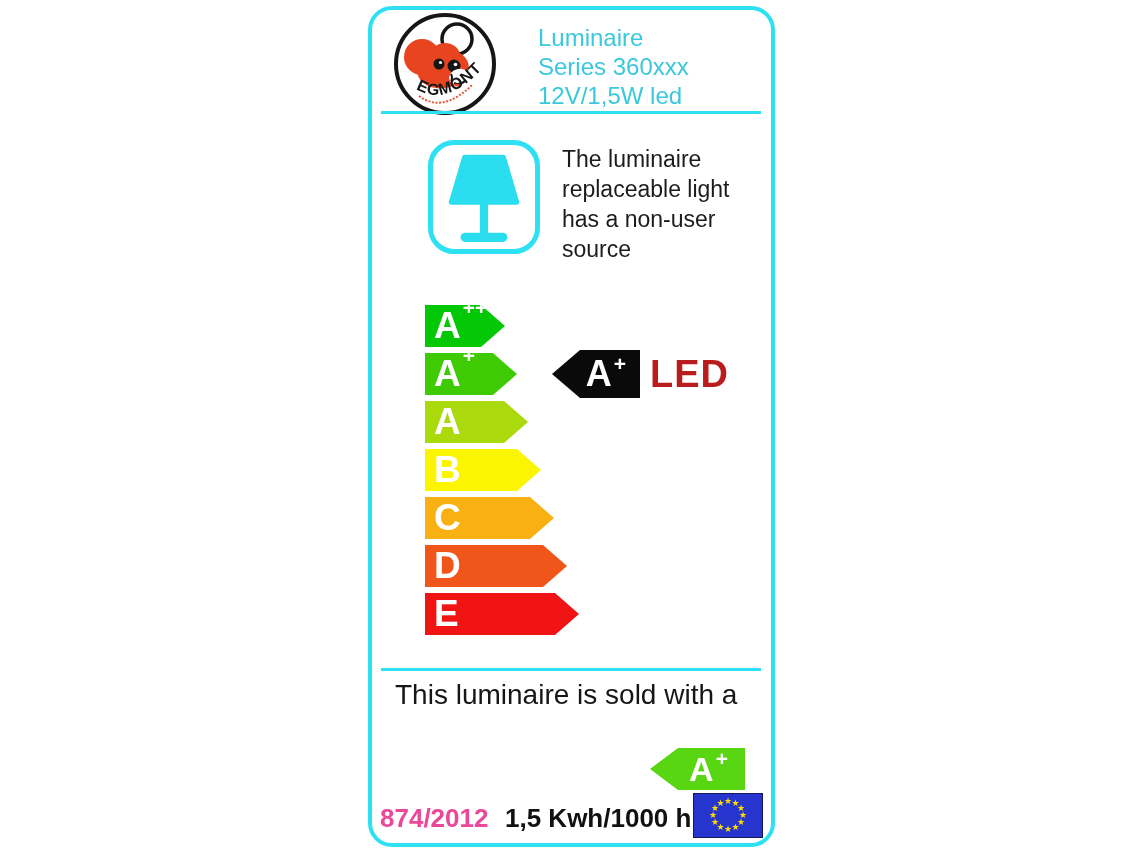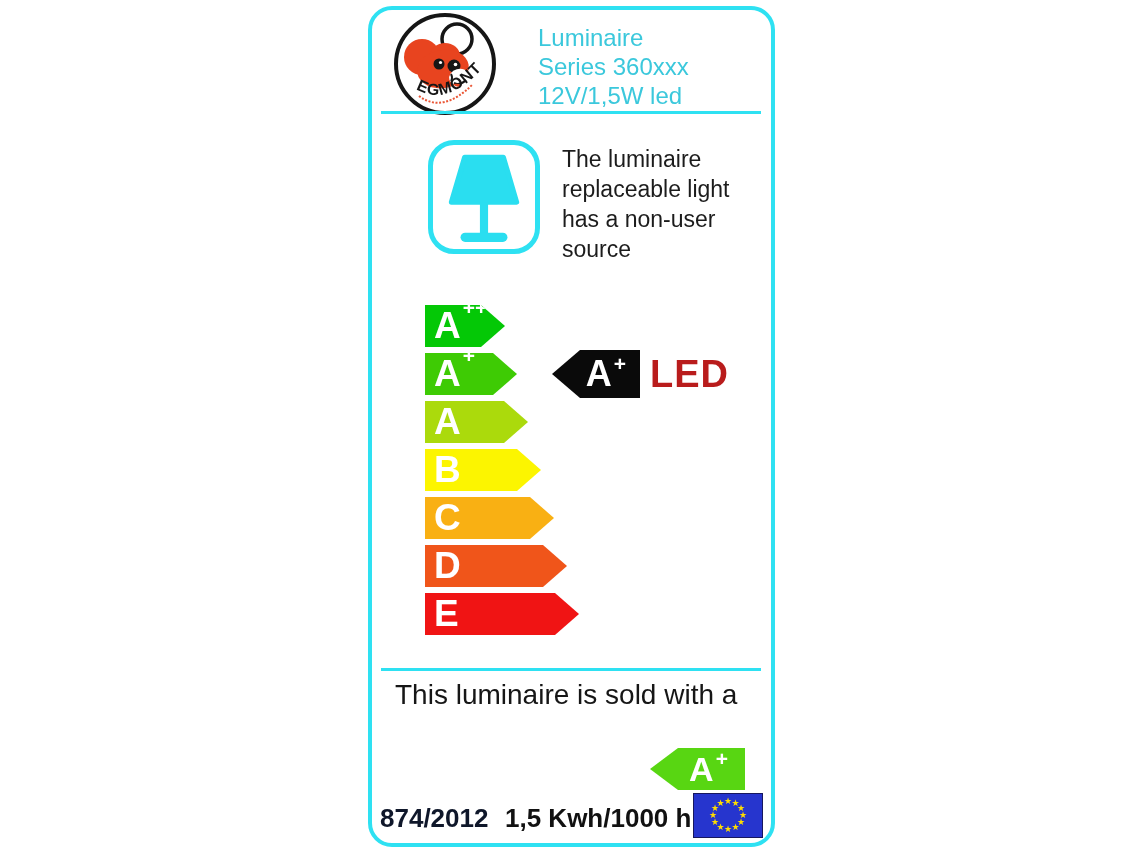--- a/index.html
+++ b/index.html
@@ -59,21 +59,21 @@
   .sold-text{
     position:absolute;left:23px;top:668px;width:392px;
     font-size:28px;line-height:33px;color:#161616;
   }
   .class-badge-green{
     position:absolute;left:278px;top:738px;width:95px;height:42px;box-sizing:border-box;
     clip-path:polygon(0 50%, 28px 0, 100% 0, 100% 100%, 28px 100%);
     display:flex;align-items:center;justify-content:center;padding-left:22px;
     color:#fff;font-weight:bold;font-size:34px;
   }
-  .footer-reg{position:absolute;left:8px;top:793px;font-size:26px;font-weight:bold;color:#0f172a;}
+  .footer-reg{position:absolute;left:8px;top:793px;font-size:26px;font-weight:bold;color:#ec4899;}
   .footer-kwh{position:absolute;left:133px;top:793px;font-size:26px;font-weight:bold;color:#111;}
   .eu-flag{
     position:absolute;left:321px;top:783px;width:70px;height:45px;
     border:1px solid #17175e;box-sizing:border-box;
   }
   .star{position:absolute;font-size:9px;line-height:9px;width:9px;height:9px;text-align:center;}
 </style>
 </head>
 <body>
 

